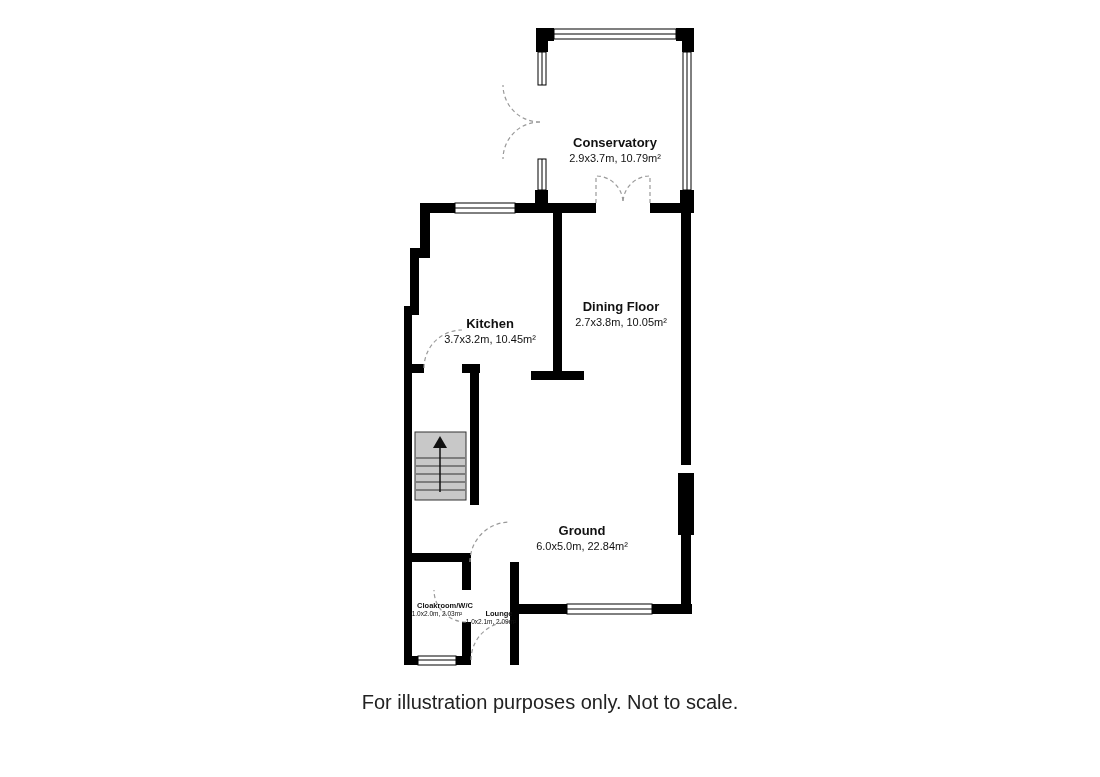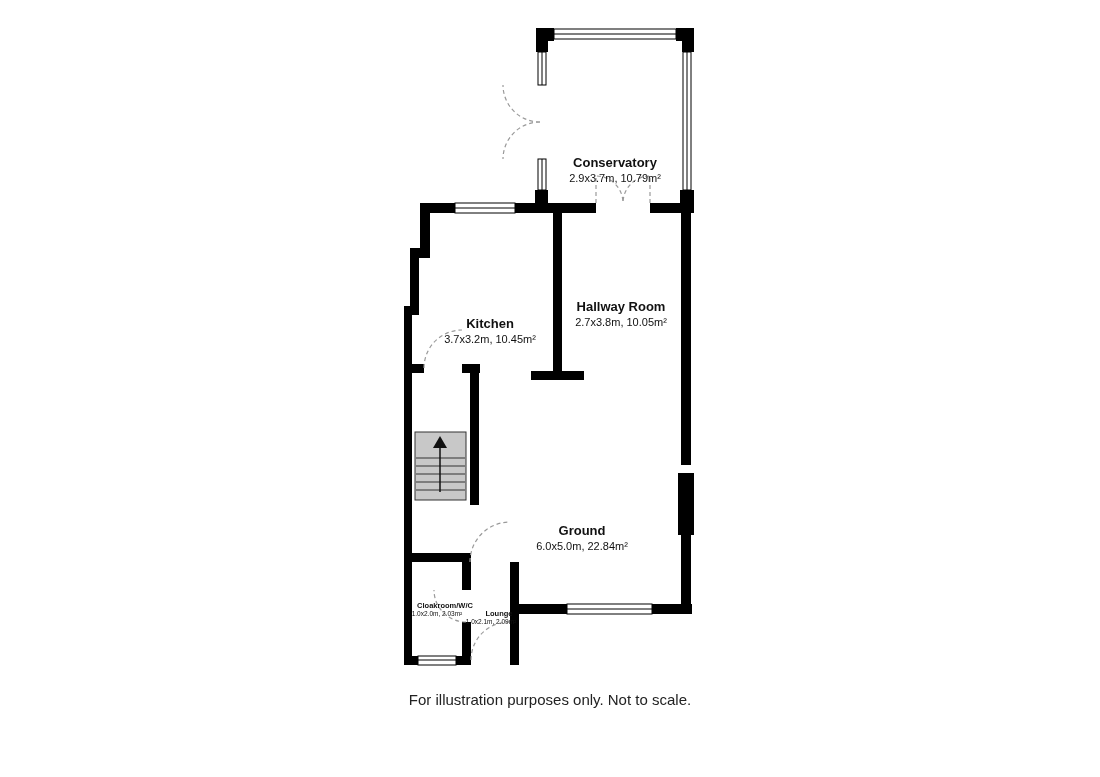--- a/index.html
+++ b/index.html
@@ -26,21 +26,21 @@
   .arrow-head{fill:#111;}
 
   .label{position:absolute;transform:translateX(-50%);text-align:center;white-space:nowrap;color:#111;}
   .room-lg .room-name{font-size:13px;font-weight:bold;line-height:1.25;}
   .room-lg .room-dims{font-size:11px;line-height:1.3;}
   .room-sm .room-name{font-size:7.5px;font-weight:bold;line-height:1.2;margin-left:16px;}
   .room-sm .room-dims{font-size:6.5px;line-height:1.2;}
 
   .disclaimer{
     position:absolute;left:0;top:691px;width:100%;
-    text-align:center;font-size:15px;color:#222;
+    text-align:center;font-size:20px;color:#222;
   }
   .floor-title{
     position:absolute;left:0;top:733px;width:100%;margin:0;
     text-align:center;font-size:30px;font-weight:400;color:#1a1a1a;
   }
 </style>
 </head>
 <body>
 
 <div class="canvas">
@@ -132,32 +132,32 @@
       <line class="tread" x1="416" y1="474" x2="465" y2="474"></line>
       <line class="tread" x1="416" y1="482" x2="465" y2="482"></line>
       <line class="tread" x1="416" y1="490" x2="465" y2="490"></line>
       <g>
         <line class="arrow-line" x1="440" y1="492" x2="440" y2="446"></line>
         <polygon class="arrow-head" points="440,436 433,448 447,448"></polygon>
       </g>
     </g>
   </svg>
 
-  <div class="label room-lg" style="left:615px;top:155px">
+  <div class="label room-lg" style="left:615px;top:135px">
     <div class="room-name">Conservatory</div>
     <div class="room-dims">2.9x3.7m, 10.79m²</div>
   </div>
 
   <div class="label room-lg" style="left:490px;top:316px">
     <div class="room-name">Kitchen</div>
     <div class="room-dims">3.7x3.2m, 10.45m²</div>
   </div>
 
   <div class="label room-lg" style="left:621px;top:299px">
-    <div class="room-name">Hallway Room</div>
+    <div class="room-name">Dining Floor</div>
     <div class="room-dims">2.7x3.8m, 10.05m²</div>
   </div>
 
   <div class="label room-lg" style="left:582px;top:523px">
     <div class="room-name">Ground</div>
     <div class="room-dims">6.0x5.0m, 22.84m²</div>
   </div>
 
   <div class="label room-sm" style="left:437px;top:601px">
     <div class="room-name">Cloakroom/W/C</div>

